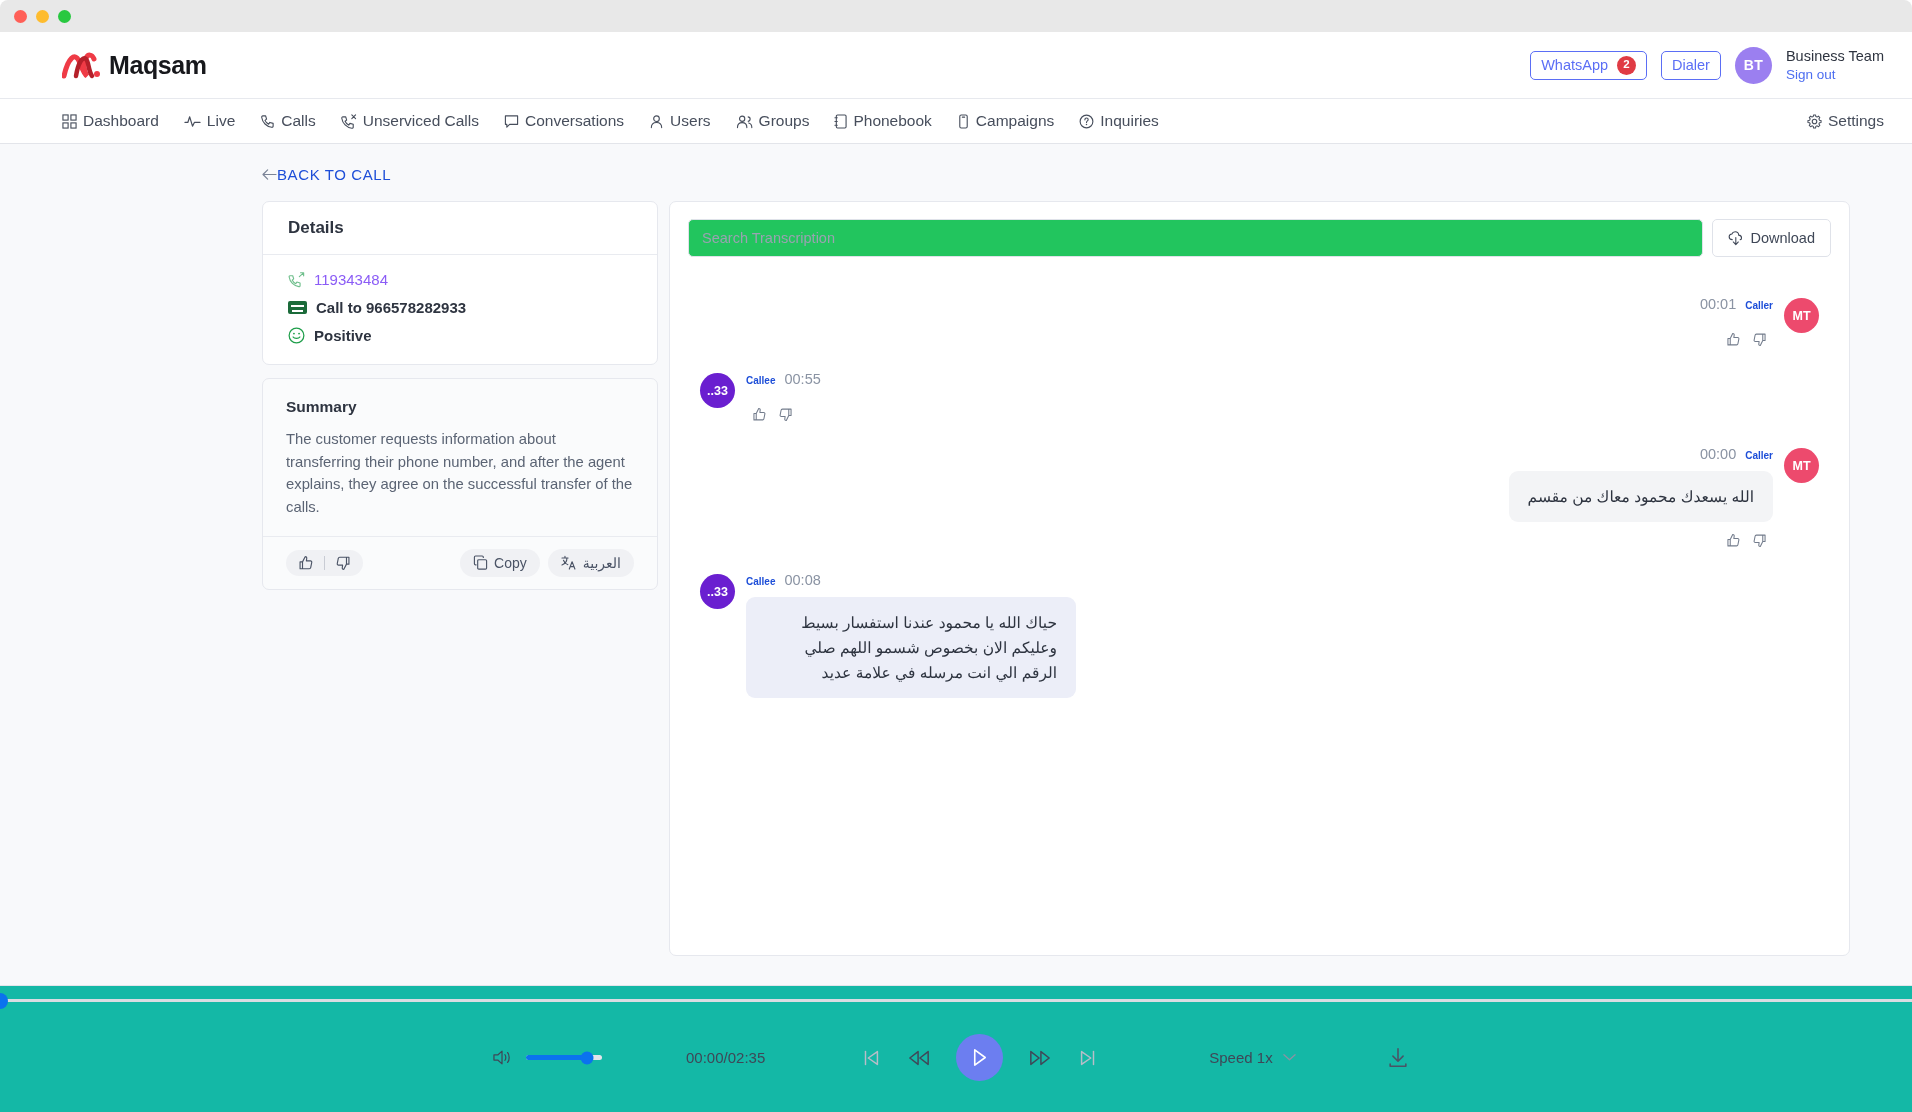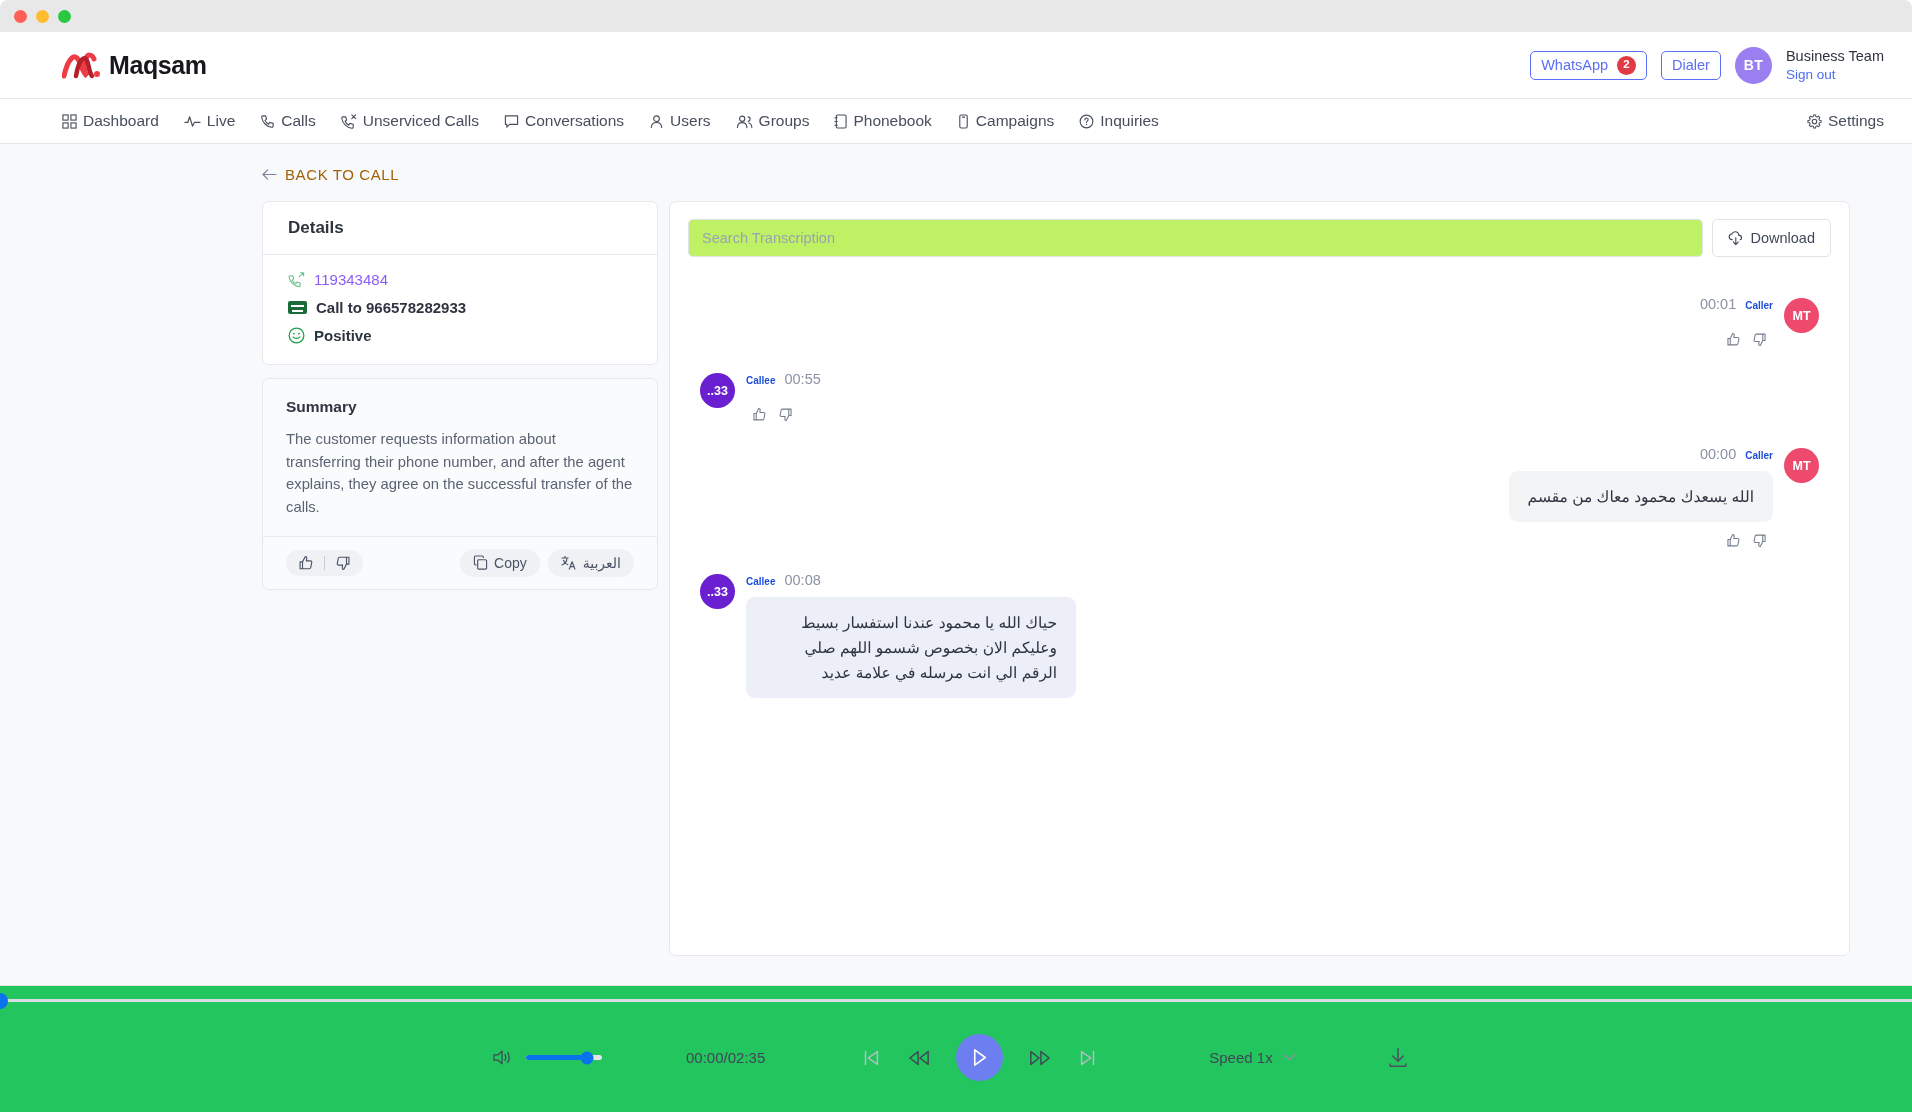--- a/index.html
+++ b/index.html
@@ -121,23 +121,23 @@
   .page {
     background: #f8f9fb;
     height: calc(1112px - 32px - 66px - 46px - 127px);
     padding: 22px 0 0 0;
     overflow: hidden;
     position: relative;
   }
   .back-link {
     display: flex;
     align-items: center;
-    gap: 8px;
+    gap: 0;
     font-size: 15px;
-    color: #a16207;
+    color: #1d4ed8;
     letter-spacing: 0.6px;
     margin: 0 0 18px 262px;
     cursor: pointer;
     width: fit-content;
   }
 
   .content-row {
     display: flex;
     gap: 11px;
     padding: 0 62px 0 262px;
@@ -261,21 +261,21 @@
   }
   .search-input {
     flex: 1;
     height: 38px;
     border: 1px solid #dfe2e9;
     border-radius: 5px;
     padding: 0 13px;
     font-size: 14.5px;
     color: #2e3440;
     font-family: inherit;
-    background: #bef264;
+    background: #22c55e;
     outline: none;
   }
   .search-input::placeholder { color: #9aa2b1; }
   .download-btn {
     height: 38px;
     border: 1px solid #dfe2e9;
     border-radius: 5px;
     background: #fff;
     padding: 0 15px;
     font-size: 14.5px;
@@ -334,21 +334,21 @@
     display: flex;
     gap: 11px;
     margin-top: 11px;
   }
   .msg.caller .msg-rate { justify-content: flex-end; padding-right: 6px; }
   .msg.callee .msg-rate { padding-left: 6px; }
 
   
   .player {
     height: 127px;
-    background: #22c55e;
+    background: #14b8a6;
     border-top: 1px solid #e3e5ea;
     position: relative;
   }
   .seek-row {
     height: 3px;
     background: #d9dce2;
     position: relative;
     margin-top: 13px;
   }
   .seek-handle {

